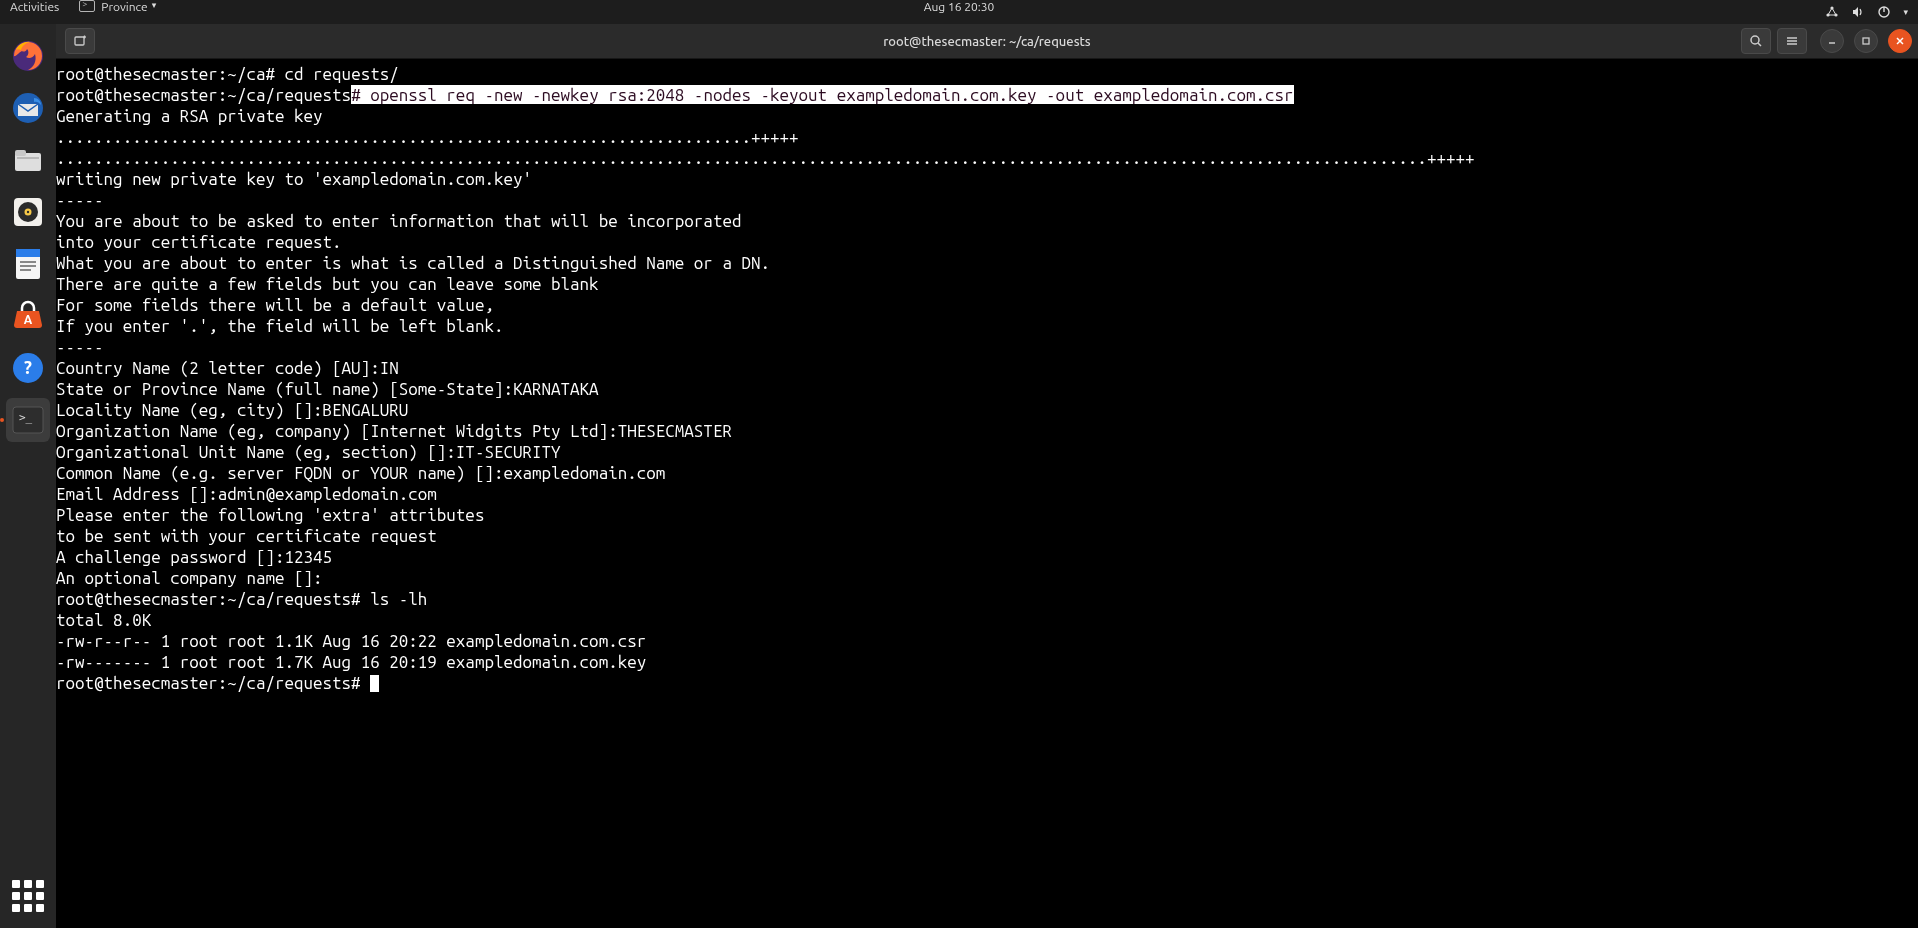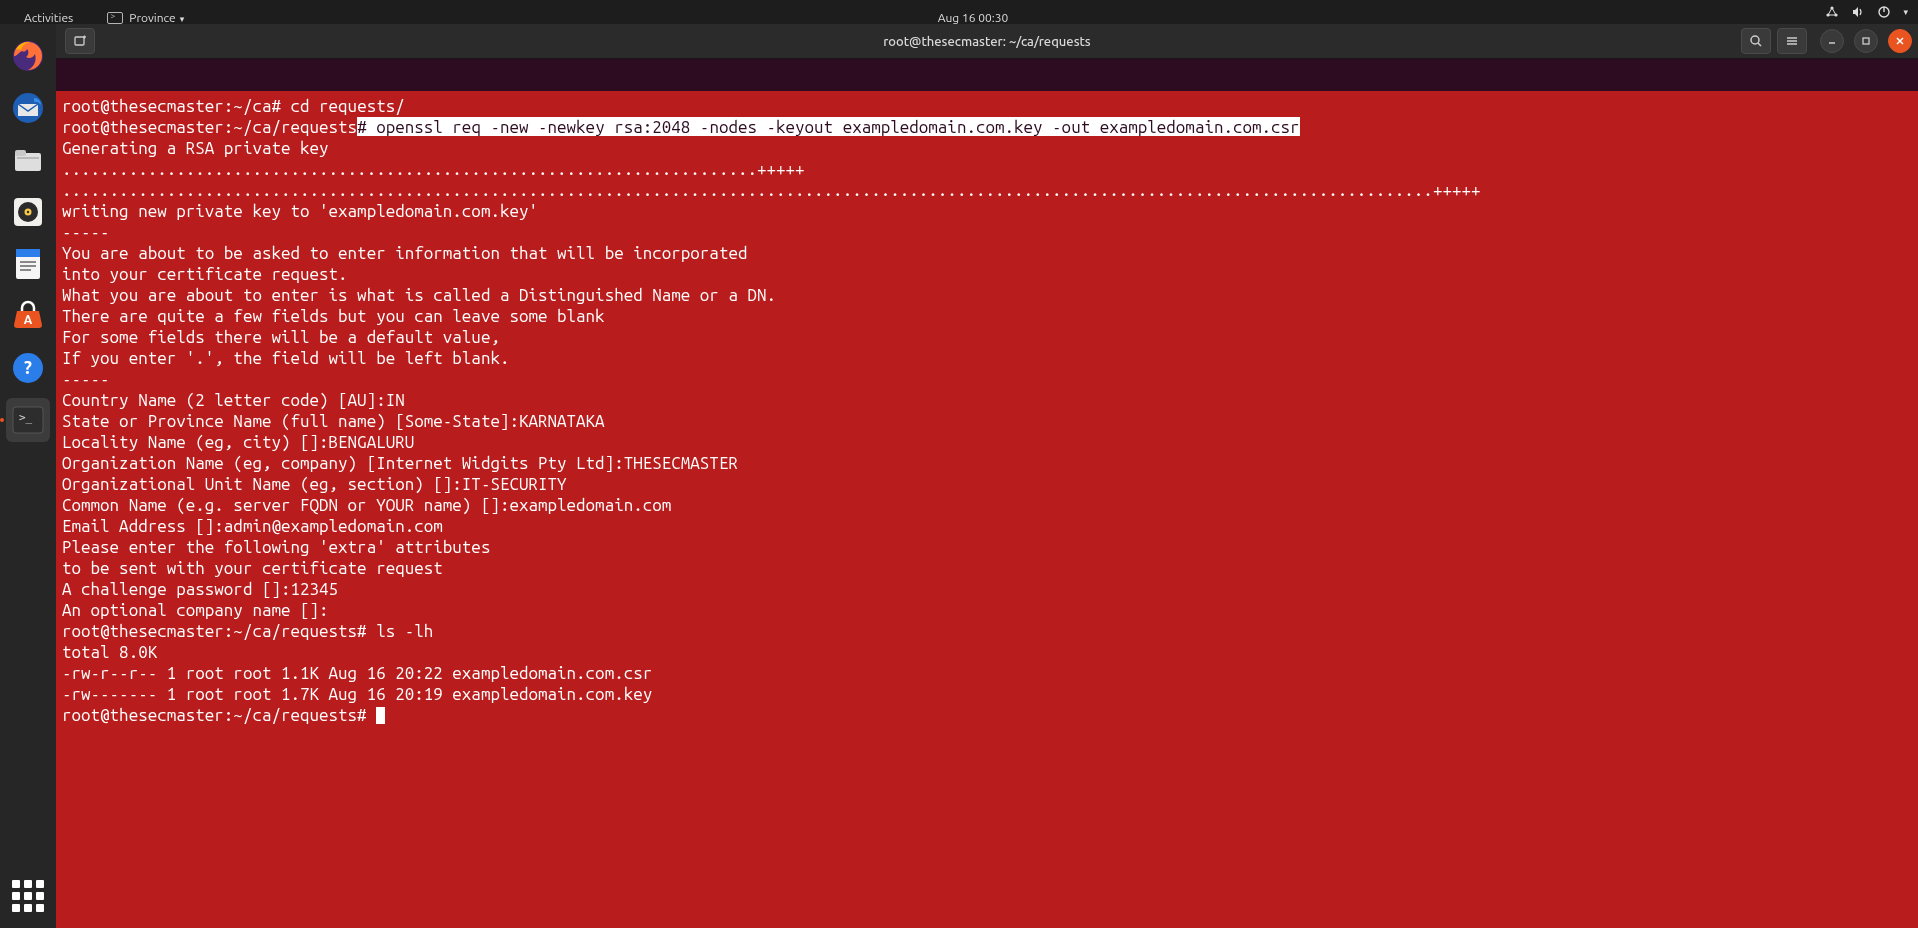--- a/index.html
+++ b/index.html
@@ -1,47 +1,47 @@
 <!DOCTYPE html>
 <html><head>
 <meta charset="utf-8">
 <style>
   html,body{margin:0;padding:0;width:1918px;height:928px;background:#fff;font-family:"Ubuntu",Arial,sans-serif;overflow:hidden;}
   
   .panel{position:absolute;left:0;top:0;width:100%;height:24px;background:#1d1d1d;color:#dcdcdc;font-size:12px;display:flex;align-items:center;z-index:10;}
   .panel-left{display:flex;align-items:center;height:100%;}
-  .panel-item{padding:0 10px;height:100%;display:flex;align-items:flex-end;cursor:pointer;margin-left:14px;}
+  .panel-item{padding:0 10px;height:100%;display:flex;align-items:flex-start;cursor:pointer;}
   .panel-center{position:absolute;left:50%;transform:translateX(-50%);}
   .panel-right{position:absolute;right:4px;display:flex;align-items:center;height:100%;}
   .panel-right .sys-icon{padding:0 6px;display:flex;align-items:center;}
   .term-app-icon{width:14px;height:10px;border:1px solid #b5b5b5;border-radius:2px;margin-right:6px;position:relative;}
   .term-app-icon::after{content:">";position:absolute;left:2px;top:-2px;font-size:9px;color:#b5b5b5;}
   .dropdown-arrow{margin-left:4px;font-size:9px;}
 
   
   .dock{position:absolute;left:0;top:24px;bottom:0;width:56px;background:rgba(20,20,20,0.92);display:flex;flex-direction:column;align-items:center;padding-top:6px;z-index:5;}
   .dock-item{width:44px;height:44px;margin:4px 0;border-radius:6px;display:flex;align-items:center;justify-content:center;cursor:pointer;position:relative;}
   .dock-item.active{background:rgba(255,255,255,0.10);}
   .dock-item.active::before{content:"";position:absolute;left:-6px;top:50%;transform:translateY(-50%);width:4px;height:4px;background:#e95420;border-radius:50%;}
   .dock-spacer{flex:1;}
   .apps-grid{width:32px;height:32px;display:grid;grid-template-columns:repeat(3,1fr);grid-template-rows:repeat(3,1fr);gap:4px;}
   .apps-grid span{background:#fff;border-radius:1px;}
 
   
-  .window{position:absolute;left:56px;top:24px;right:0;bottom:0;background:#2d0c22;display:flex;flex-direction:column;gap:32px;}
+  .window{position:absolute;left:56px;top:24px;right:0;bottom:0;background:#2d0c22;display:flex;flex-direction:column;}
   .titlebar{height:34px;background:#2b2b2b;display:flex;align-items:center;color:#d9d9d9;font-size:13px;position:relative;border-bottom:1px solid #171717;}
   .tb-left{display:flex;align-items:center;padding-left:6px;}
   .tb-btn{width:28px;height:24px;border:1px solid #4a4a4a;border-radius:4px;background:#3a3a3a;margin:0 3px;display:flex;align-items:center;justify-content:center;cursor:pointer;font-size:13px;color:#d0d0d0;}
   .tb-title{position:absolute;left:50%;transform:translateX(-50%);font-weight:500;}
   .tb-right{position:absolute;right:6px;display:flex;align-items:center;}
   .win-ctrl{width:22px;height:22px;border-radius:50%;margin-left:10px;display:flex;align-items:center;justify-content:center;cursor:pointer;border:1px solid #4a4a4a;background:#3a3a3a;color:#d0d0d0;font-size:11px;}
   .win-close{background:#e95420;border-color:#e95420;color:#fff;}
 
   
-  .term{flex:1;background:#b91c1c;color:#ffffff;font-family:"Ubuntu Mono","DejaVu Sans Mono",monospace;font-size:17px;line-height:21px;padding:4px 6px;white-space:pre;overflow:hidden;}
+  .term{flex:1;background:#000000;color:#ffffff;font-family:"Ubuntu Mono","DejaVu Sans Mono",monospace;font-size:17px;line-height:21px;padding:4px 0;white-space:pre;overflow:hidden;}
   .prompt{color:#ffffff;}
   .sel{background:#ffffff;color:#2d0c22;}
   .cursor{display:inline-block;width:9px;height:17px;background:#ffffff;vertical-align:text-bottom;}
 
   
   svg{display:block;}
 </style>
 </head>
 <body>
 
@@ -50,21 +50,21 @@
     <div class="panel-item">
       <span>Activities</span>
     </div>
     <div class="panel-item">
       <span class="term-app-icon"></span>
       <span>Province</span>
       <span class="dropdown-arrow">▾</span>
     </div>
   </div>
   <div class="panel-item panel-center">
-    <span>Aug 16  00:30</span>
+    <span>Aug 16  20:30</span>
   </div>
   <div class="panel-right">
     <span class="sys-icon">
       <svg width="14" height="14" viewBox="0 0 14 14">
           <circle cx="7" cy="3" r="1.6" fill="#ddd"></circle>
           <circle cx="3" cy="10" r="1.6" fill="#ddd"></circle>
           <circle cx="11" cy="10" r="1.6" fill="#ddd"></circle>
           <path d="M7 3 L3 10 M7 3 L11 10 M3 10 L11 10" stroke="#ddd" stroke-width="1"></path>
         </svg>
     </span>

